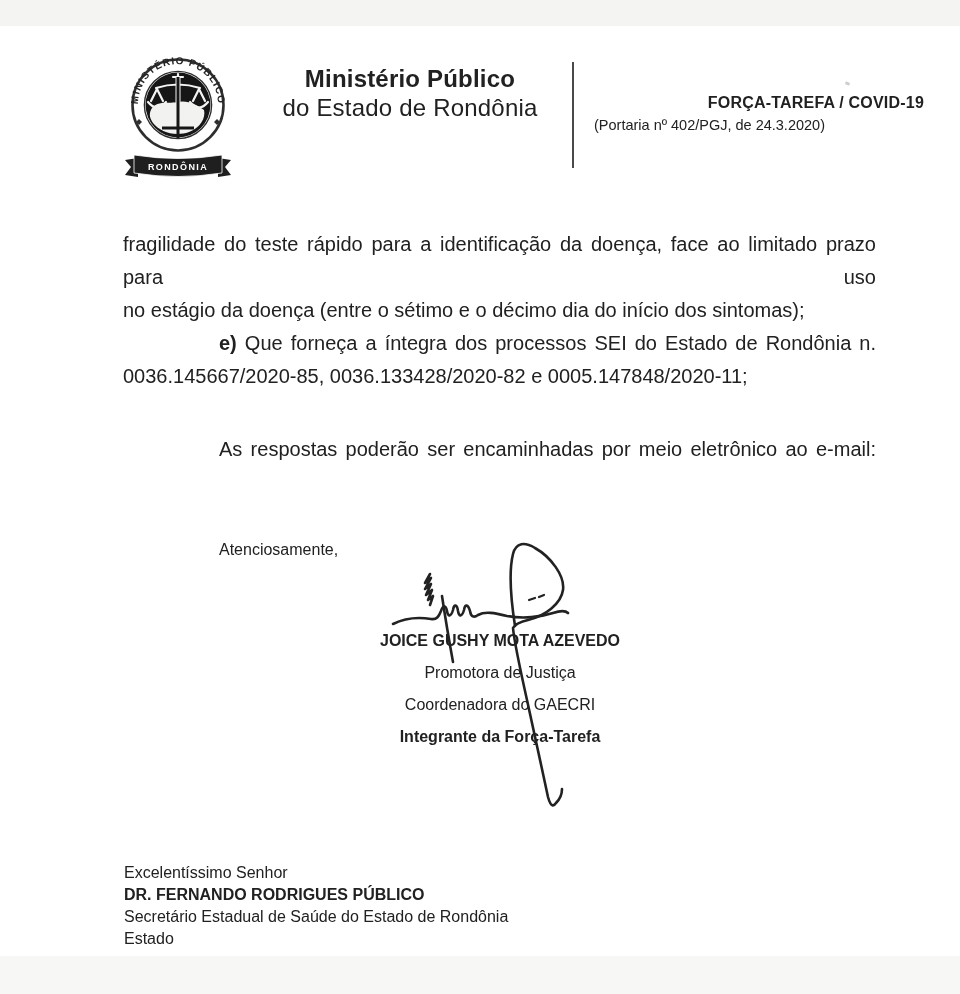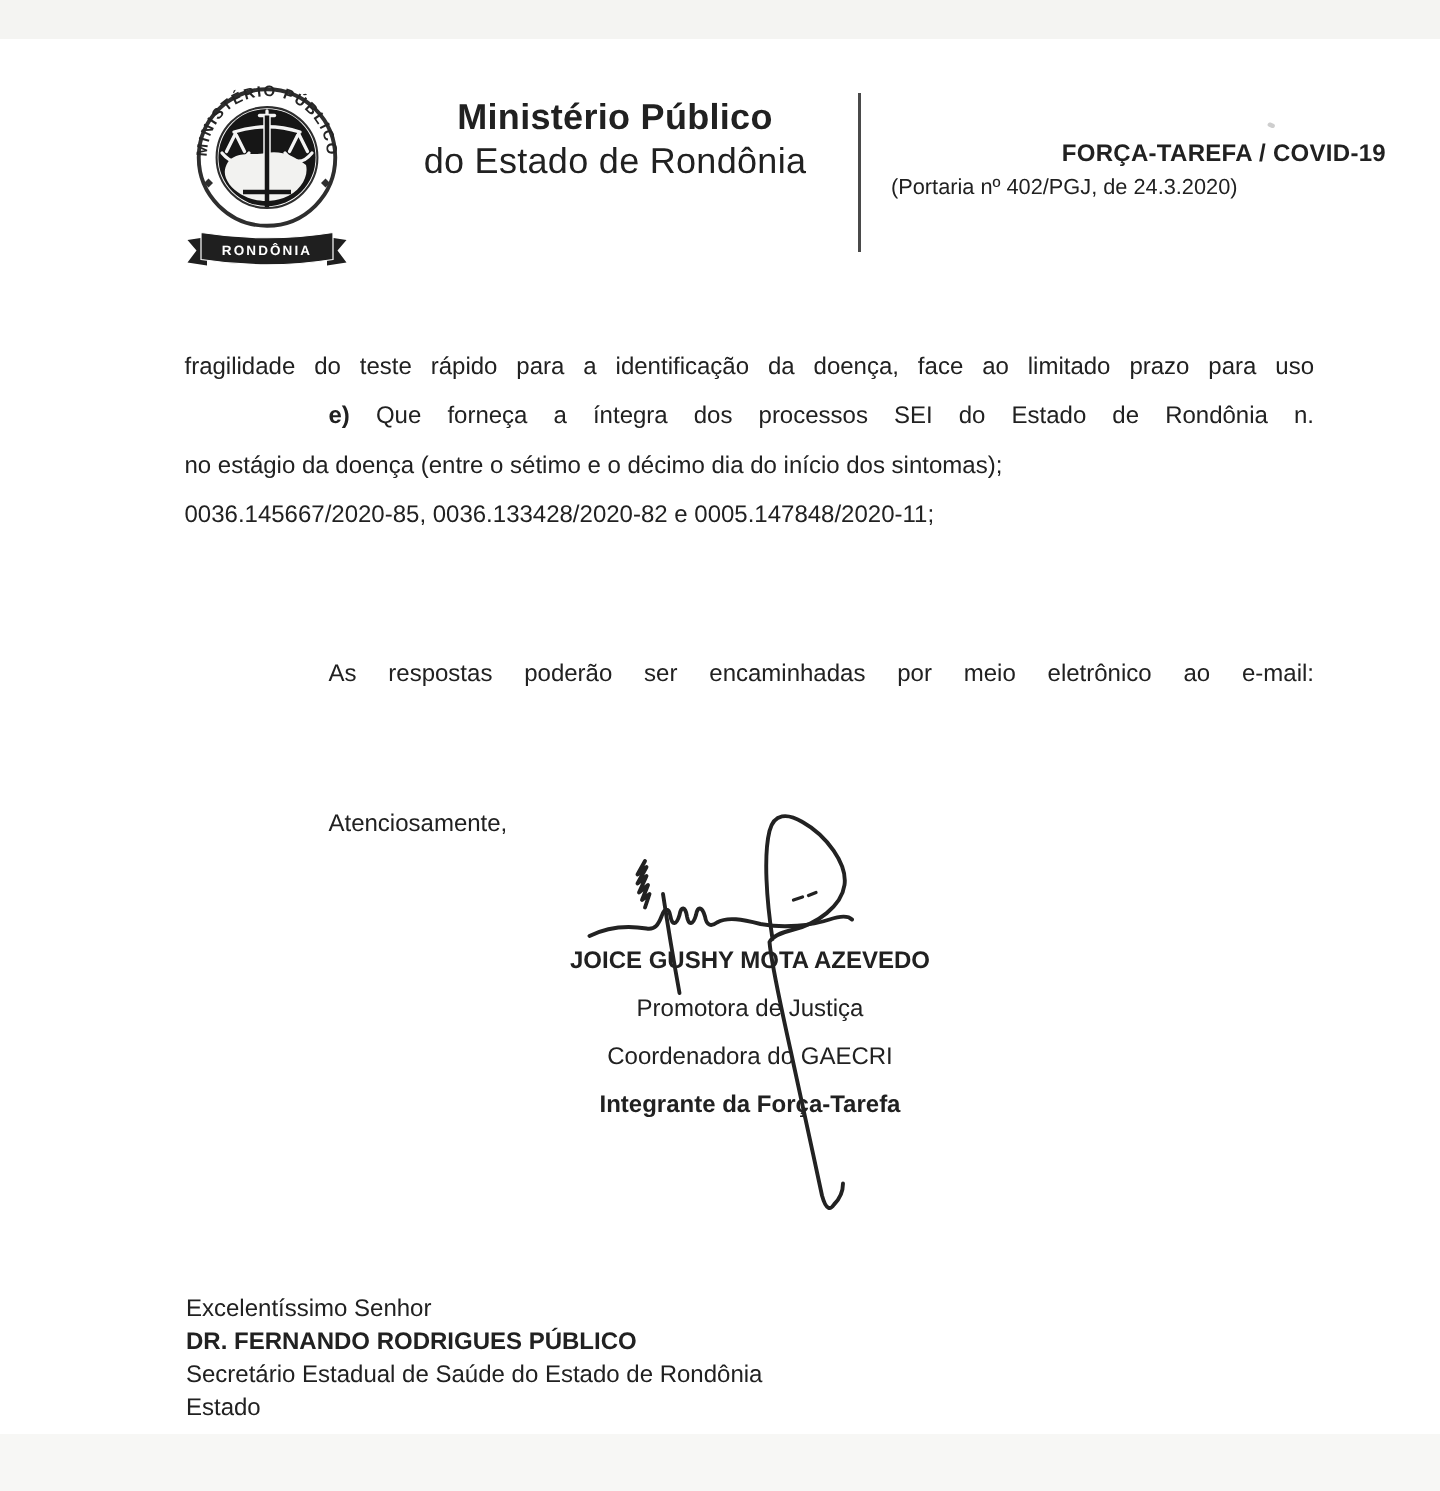--- a/index.html
+++ b/index.html
@@ -17,21 +17,21 @@
 
   
   .org-name{left:252px;top:64px;width:316px;text-align:center;line-height:29px;font-size:24px;letter-spacing:0.2px;}
   .org-line1{font-weight:bold;}
   .hdr-divider{left:572px;top:62px;width:2px;height:106px;background:#4a4a4a;}
   .hdr-right{left:594px;top:90px;width:330px;}
   .tf-title{font-size:16px;font-weight:bold;line-height:26px;letter-spacing:0.2px;text-align:right;}
   .tf-sub{font-size:14.5px;line-height:19px;}
 
   
-  .bodyblock{left:123px;width:753px;font-size:16px;line-height:33px;}
+  .bodyblock{left:123px;width:753px;font-size:20px;line-height:33px;}
   .line{white-space:normal;}
   .just{text-align:justify;text-align-last:justify;}
   .indent{text-indent:96px;}
   .bold{font-weight:bold;}
   .email{text-decoration:underline;}
 
   .closing{left:219px;top:533px;font-size:16px;line-height:33px;}
 
   
   .sigblock{left:285px;top:625px;width:430px;text-align:center;font-size:16px;line-height:32px;}
@@ -103,24 +103,24 @@
 
   <div class="abs hdr-right">
     <div class="tf-title">FORÇA-TAREFA / COVID-19</div>
     <div class="tf-sub">(Portaria nº 402/PGJ, de 24.3.2020)</div>
   </div>
 
   <div class="abs speck" style="left:845px;top:82px;transform:rotate(20deg);"></div>
 
   <div class="abs bodyblock" style="top:228px;">
     <div class="line just">fragilidade do teste rápido para a identificação da doença, face ao limitado prazo para uso</div>
+    <div class="line">no estágio da doença (entre o sétimo e o décimo dia do início dos sintomas);</div>
     <div class="line just indent"><span class="bold">e)</span>
       <span>Que forneça a íntegra dos processos SEI do Estado de Rondônia n.</span>
     </div>
-    <div class="line">no estágio da doença (entre o sétimo e o décimo dia do início dos sintomas);</div>
     <div class="line">0036.145667/2020-85, 0036.133428/2020-82 e 0005.147848/2020-11;</div>
   </div>
 
   <div class="abs bodyblock" style="top:433px;">
     <div class="line just indent">As respostas poderão ser encaminhadas por meio eletrônico ao e-mail:</div>
   </div>
 
   <div class="abs closing">Atenciosamente,</div>
 
   <div class="abs sigblock">

